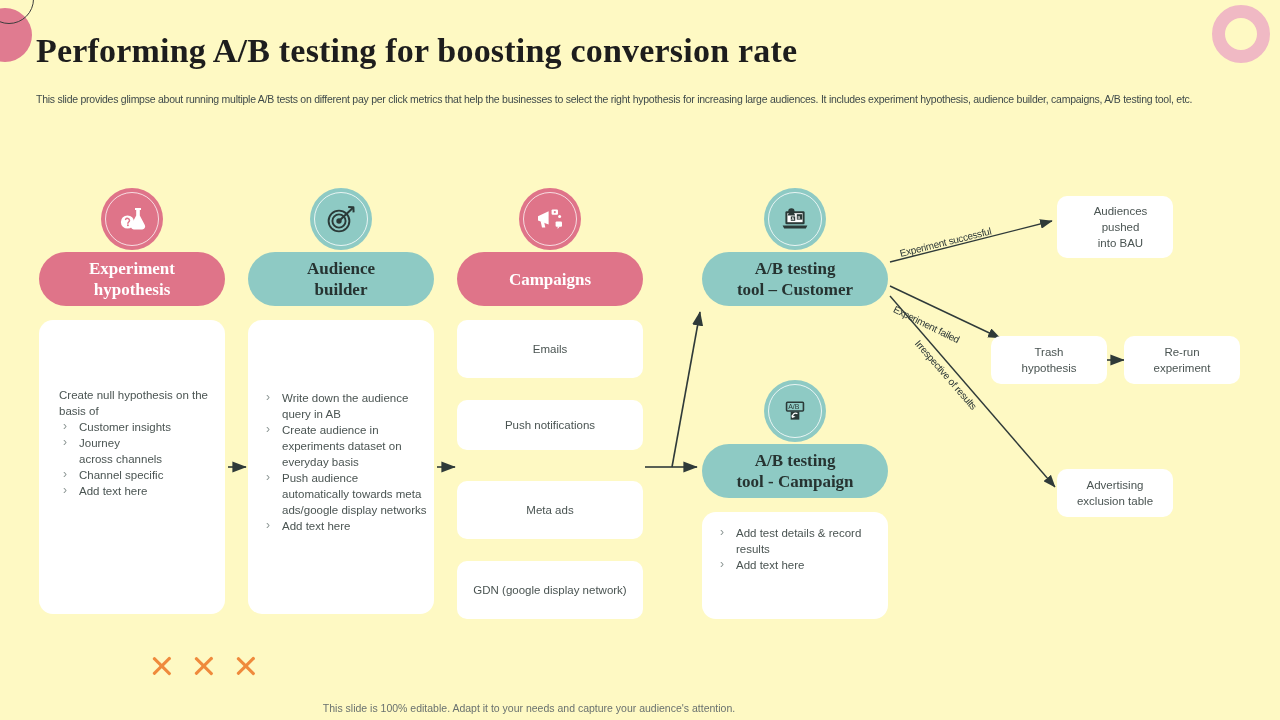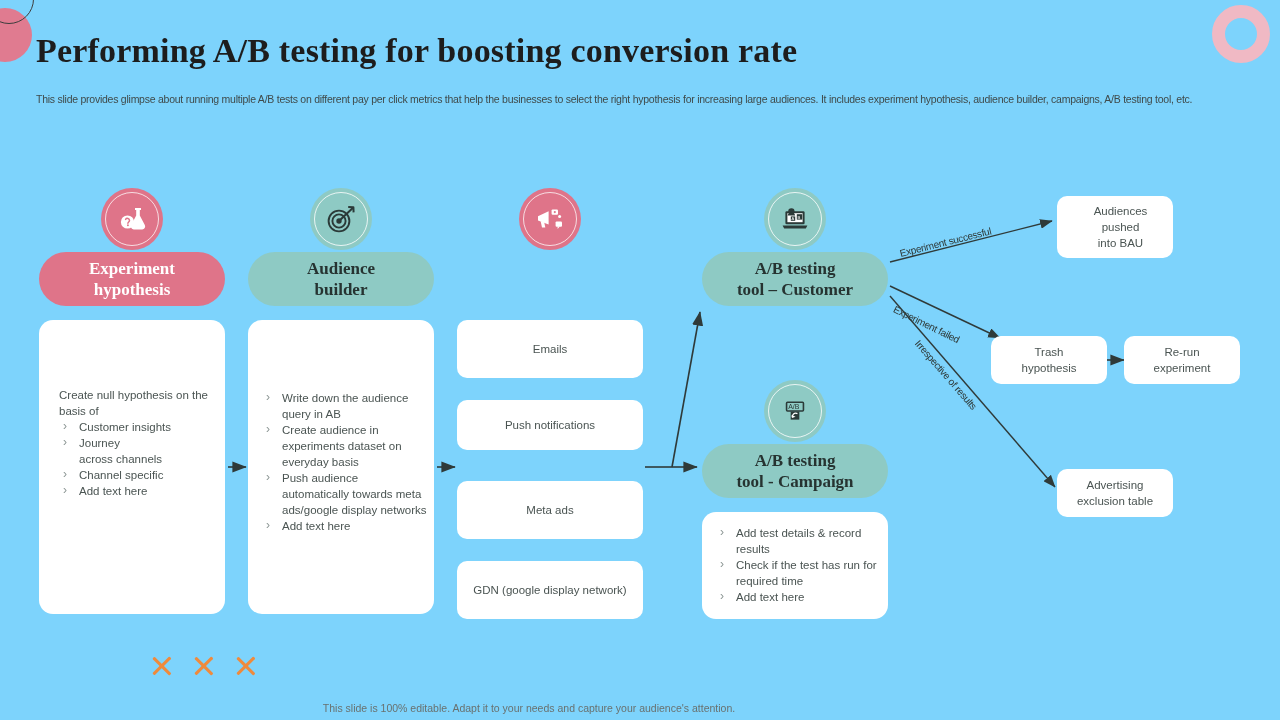--- a/index.html
+++ b/index.html
@@ -12,21 +12,21 @@
     background: #e4f0ef;
     font-family: "Liberation Sans", sans-serif;
     overflow: hidden;
     position: relative;
   }
   .slide {
     position: absolute;
     inset: 0;
     width: 1280px;
     height: 720px;
-    background: #7dd3fc;
+    background: #fef9c3;
     overflow: hidden;
   }
 
   
   .deco-circle-pink-fill {
     position: absolute;
     left: -22px;
     top: 8px;
     width: 54px;
     height: 54px;
@@ -317,20 +317,23 @@
   <div class="pillar-icon pink" style="left:519px; top:188px;">
     <svg width="32" height="32" viewBox="0 0 32 32" fill="none">
       <path d="M4 13.2 L14.6 8.2 v13.2 L4 17.4 z" fill="#ffffff"></path>
       <path d="M6.6 18 l1.4 6.4 h3.3 l-1.1 -5.2 z" fill="#ffffff"></path>
       <rect x="17.6" y="6.4" width="6.4" height="5.4" rx="1.1" fill="#ffffff"></rect>
       <circle cx="20.8" cy="9.1" r="1.1" fill="#df7489"></circle>
       <rect x="21.6" y="18.4" width="6.4" height="5.4" rx="1.1" fill="#ffffff"></rect>
       <path d="M23.6 23.6 l0 2.4 l2.1 -2.4 z" fill="#ffffff"></path>
       <circle cx="25.6" cy="13.6" r="1.5" fill="#ffffff"></circle>
     </svg>
+  </div>
+  <div class="pillar-label pink" style="left:457px; top:252px; width:186px; height:54px;">
+    <span>Campaigns</span>
   </div>
   <div class="outcome" style="left:457px; top:320px; width:186px; height:58px;">
     <span>Emails</span>
   </div>
   <div class="outcome" style="left:457px; top:400px; width:186px; height:50px;">
     <span>Push notifications</span>
   </div>
   <div class="outcome" style="left:457px; top:481px; width:186px; height:58px;">
     <span>Meta ads</span>
   </div>
@@ -370,21 +373,20 @@
   <div class="pillar-label teal" style="left:702px; top:444px; width:186px; height:54px;">
     <span>
       <span>A/B testing</span><br>
       <span>tool - Campaign</span>
     </span>
   </div>
   <div class="card" style="left:702px; top:512px; width:186px; height:107px;">
     <div style="position:absolute; left:14px; top:13px; right:6px;">
       <ul class="bullets">
         <li>Add test details &amp; record results</li>
-        <li>Check if the test has run for required time</li>
         <li>Add text here</li>
       </ul>
     </div>
   </div>
 
   <div class="arrow-label" style="left:900px; top:248px; transform: rotate(-14deg);">Experiment successful</div>
   <div class="arrow-label" style="left:894px; top:303px; transform: rotate(26deg);">Experiment failed</div>
   <div class="arrow-label" style="left:917px; top:336px; transform: rotate(49deg);">Irrespective of results</div>
 
   <div class="outcome" style="left:1057px; top:196px; width:116px; height:62px; flex-direction:column;padding-left:15px;">

